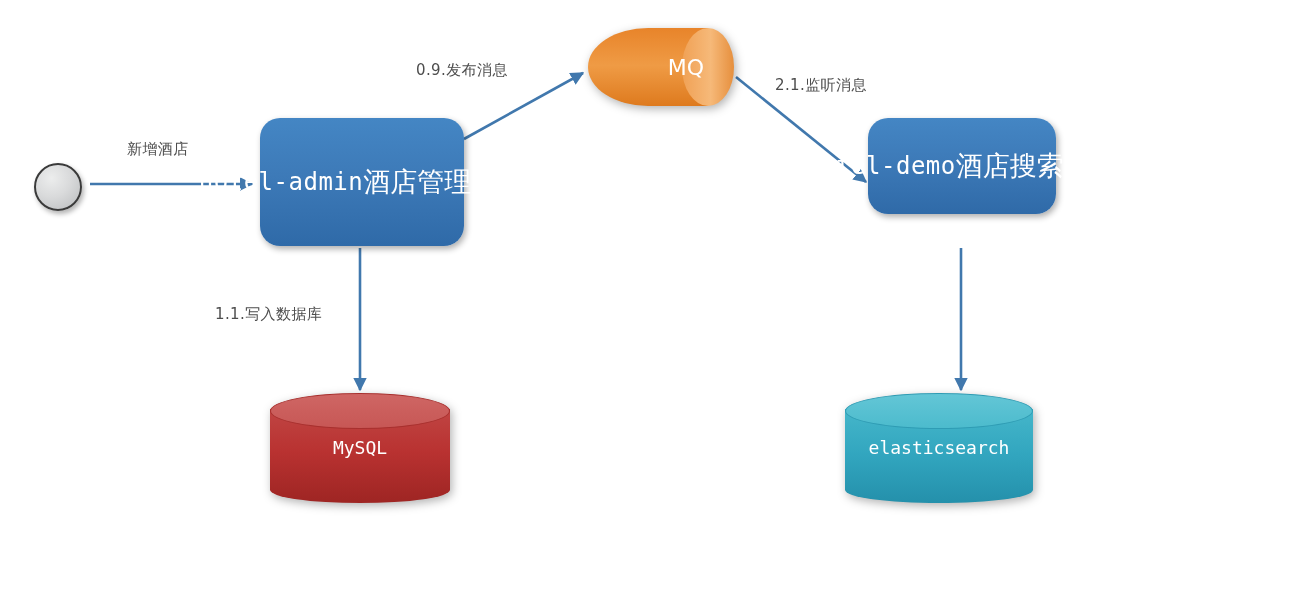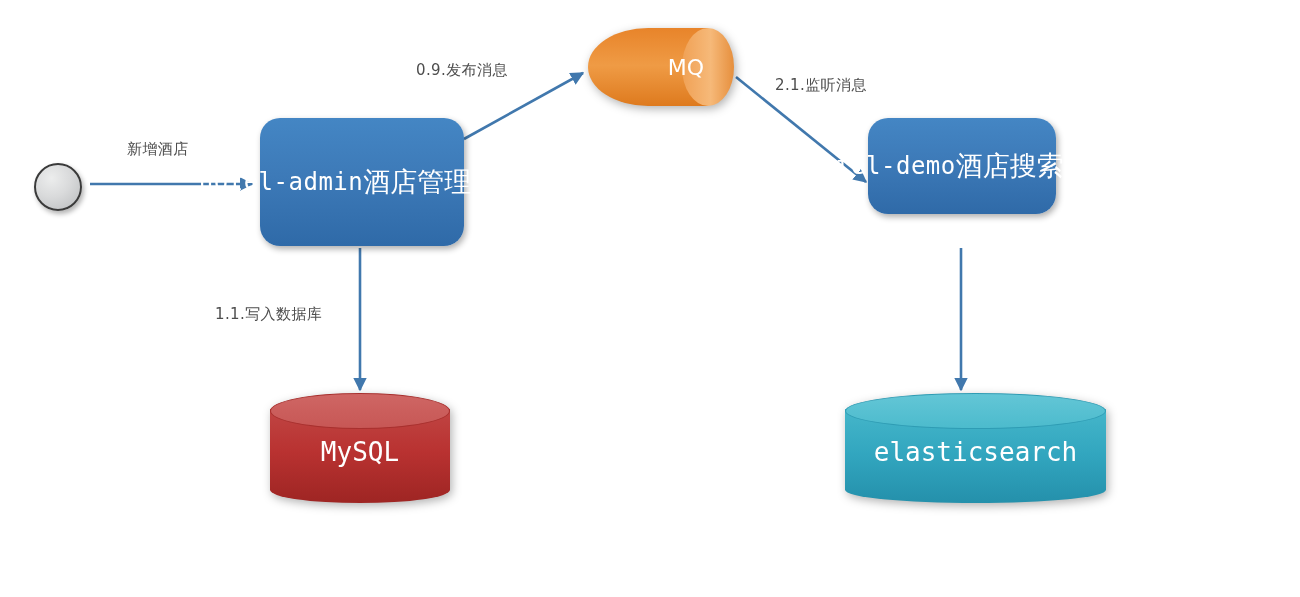--- a/index.html
+++ b/index.html
@@ -78,21 +78,21 @@
     top: 0;
     border-radius: 50%;
   }
   .cyl-v .label {
     position: absolute;
     left: 0;
     right: 0;
     text-align: center;
     color: #ffffff;
     font-family: "DejaVu Sans Mono", monospace;
-    font-size: 26px;
+    font-size: 18px;
     white-space: nowrap;
   }
 
   
   .cyl-h {
     position: absolute;
     filter: drop-shadow(2px 3px 5px rgba(0,0,0,0.3));
   }
   .cyl-h .body {
     position: absolute;
@@ -166,21 +166,21 @@
     <div class="cap" style="right:0; width:52px; background:linear-gradient(90deg,#f0a155 0%,#f6b979 55%,#e68f3d 100%);"></div>
     <div class="label" style="top:27px; right:30px;">MQ</div>
   </div>
 
   <div class="cyl-v" style="left:270px; top:393px; width:180px; height:110px;">
     <div class="body" style="top:16px; height:94px; background:linear-gradient(180deg,#c04543 0%,#b93231 45%,#9e2523 100%);"></div>
     <div class="top" style="height:34px; background:linear-gradient(180deg,#cf6664 0%,#c75755 100%); border:1px solid #a8302e;"></div>
     <div class="label" style="top:44px;">MySQL</div>
   </div>
 
-  <div class="cyl-v" style="left:845px; top:393px; width:261px; height:110px;">
+  <div class="cyl-v" style="left:845px; top:393px; width:188px; height:110px;">
     <div class="body" style="top:16px; height:94px; background:linear-gradient(180deg,#45b6ca 0%,#32a6bf 48%,#2490ab 100%);"></div>
     <div class="top" style="height:34px; background:linear-gradient(180deg,#63c6d6 0%,#4cbbcd 100%); border:1px solid #2f9cb4;"></div>
     <div class="label" style="top:44px;">elasticsearch</div>
   </div>
 
   <div class="edge-label" style="left:127px; top:140px;">新增酒店</div>
 
   <div class="edge-label" style="left:416px; top:61px;">0.9.发布消息</div>
 
   <div class="edge-label" style="left:775px; top:76px;">2.1.监听消息</div>

